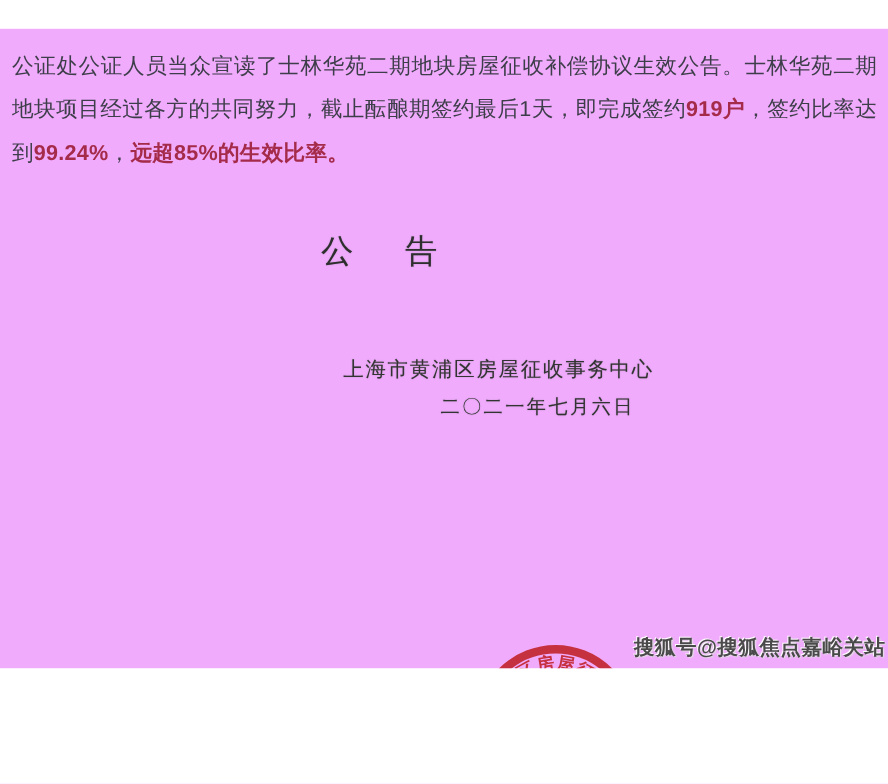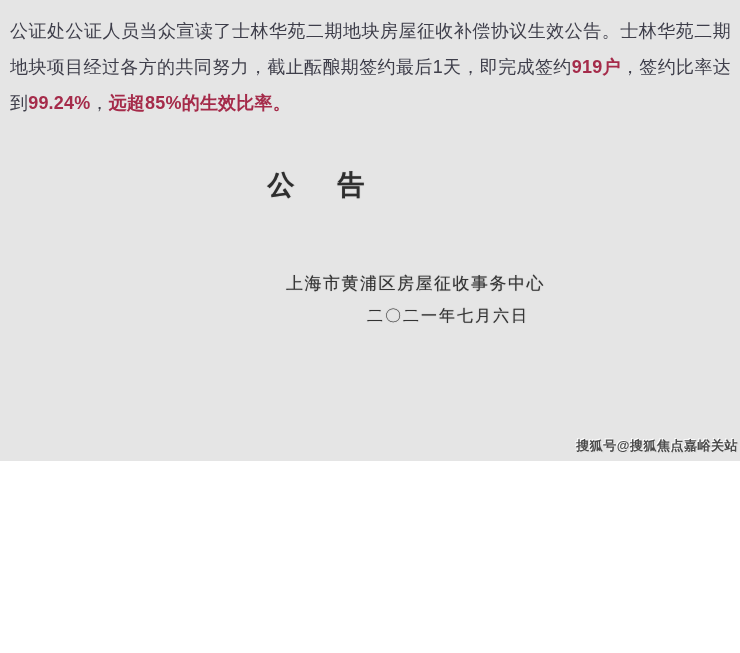--- a/index.html
+++ b/index.html
@@ -1,22 +1,23 @@
 <!DOCTYPE html>
 <html><head>
 <meta charset="utf-8">
 <style>
   html, body { margin: 0; padding: 0; background: #ffffff; }
   .page {
     position: relative;
     width: 740px;
-    height: 461px;
-    background: #e5e5e5;
+    height: 533px;
+    background: #f0abfc;
     overflow: hidden;
     font-family: "Liberation Sans", "DejaVu Sans", sans-serif;
+    margin-top: 24px;
   }
   
   .lead {
     margin: 0;
     padding: 13px 9px 0 10px;
     font-size: 18px;
     line-height: 36px;
     color: #3e3e4a;
     letter-spacing: 0.2px;
     text-align: justify;
@@ -32,21 +33,21 @@
     width: 450px;
     font-family: "Liberation Serif", "DejaVu Serif", serif;
     color: #333333;
     text-shadow: 0 0 1px rgba(90,90,90,0.55);
   }
   .doc-title {
     margin-top: 49px;
     text-align: center;
     font-size: 27px;
     line-height: 30px;
-    font-weight: 700;
+    font-weight: 400;
     letter-spacing: 8px;
     color: #2e2e2e;
   }
   .doc-body { margin-top: 36px; }
   .doc-p {
     margin: 0;
     font-size: 16px;
     line-height: 33px;
     letter-spacing: 1.2px;
     text-align: justify;
@@ -74,21 +75,21 @@
     font-family: "Liberation Serif", "DejaVu Serif", serif;
     font-size: 15px;
     font-weight: bold;
     letter-spacing: 0.5px;
   }
   
   .watermark {
     position: absolute;
     right: 2px;
     bottom: 6px;
-    font-size: 13px;
+    font-size: 17px;
     font-weight: bold;
     color: #4a4a4a;
     letter-spacing: 0.5px;
     text-shadow: -1px -1px 0 rgba(255,255,255,0.95),
                   1px  1px 1px rgba(255,255,255,0.7),
                   1px  1px 0 rgba(120,120,120,0.35);
   }
 </style>
 </head>
 <body>

